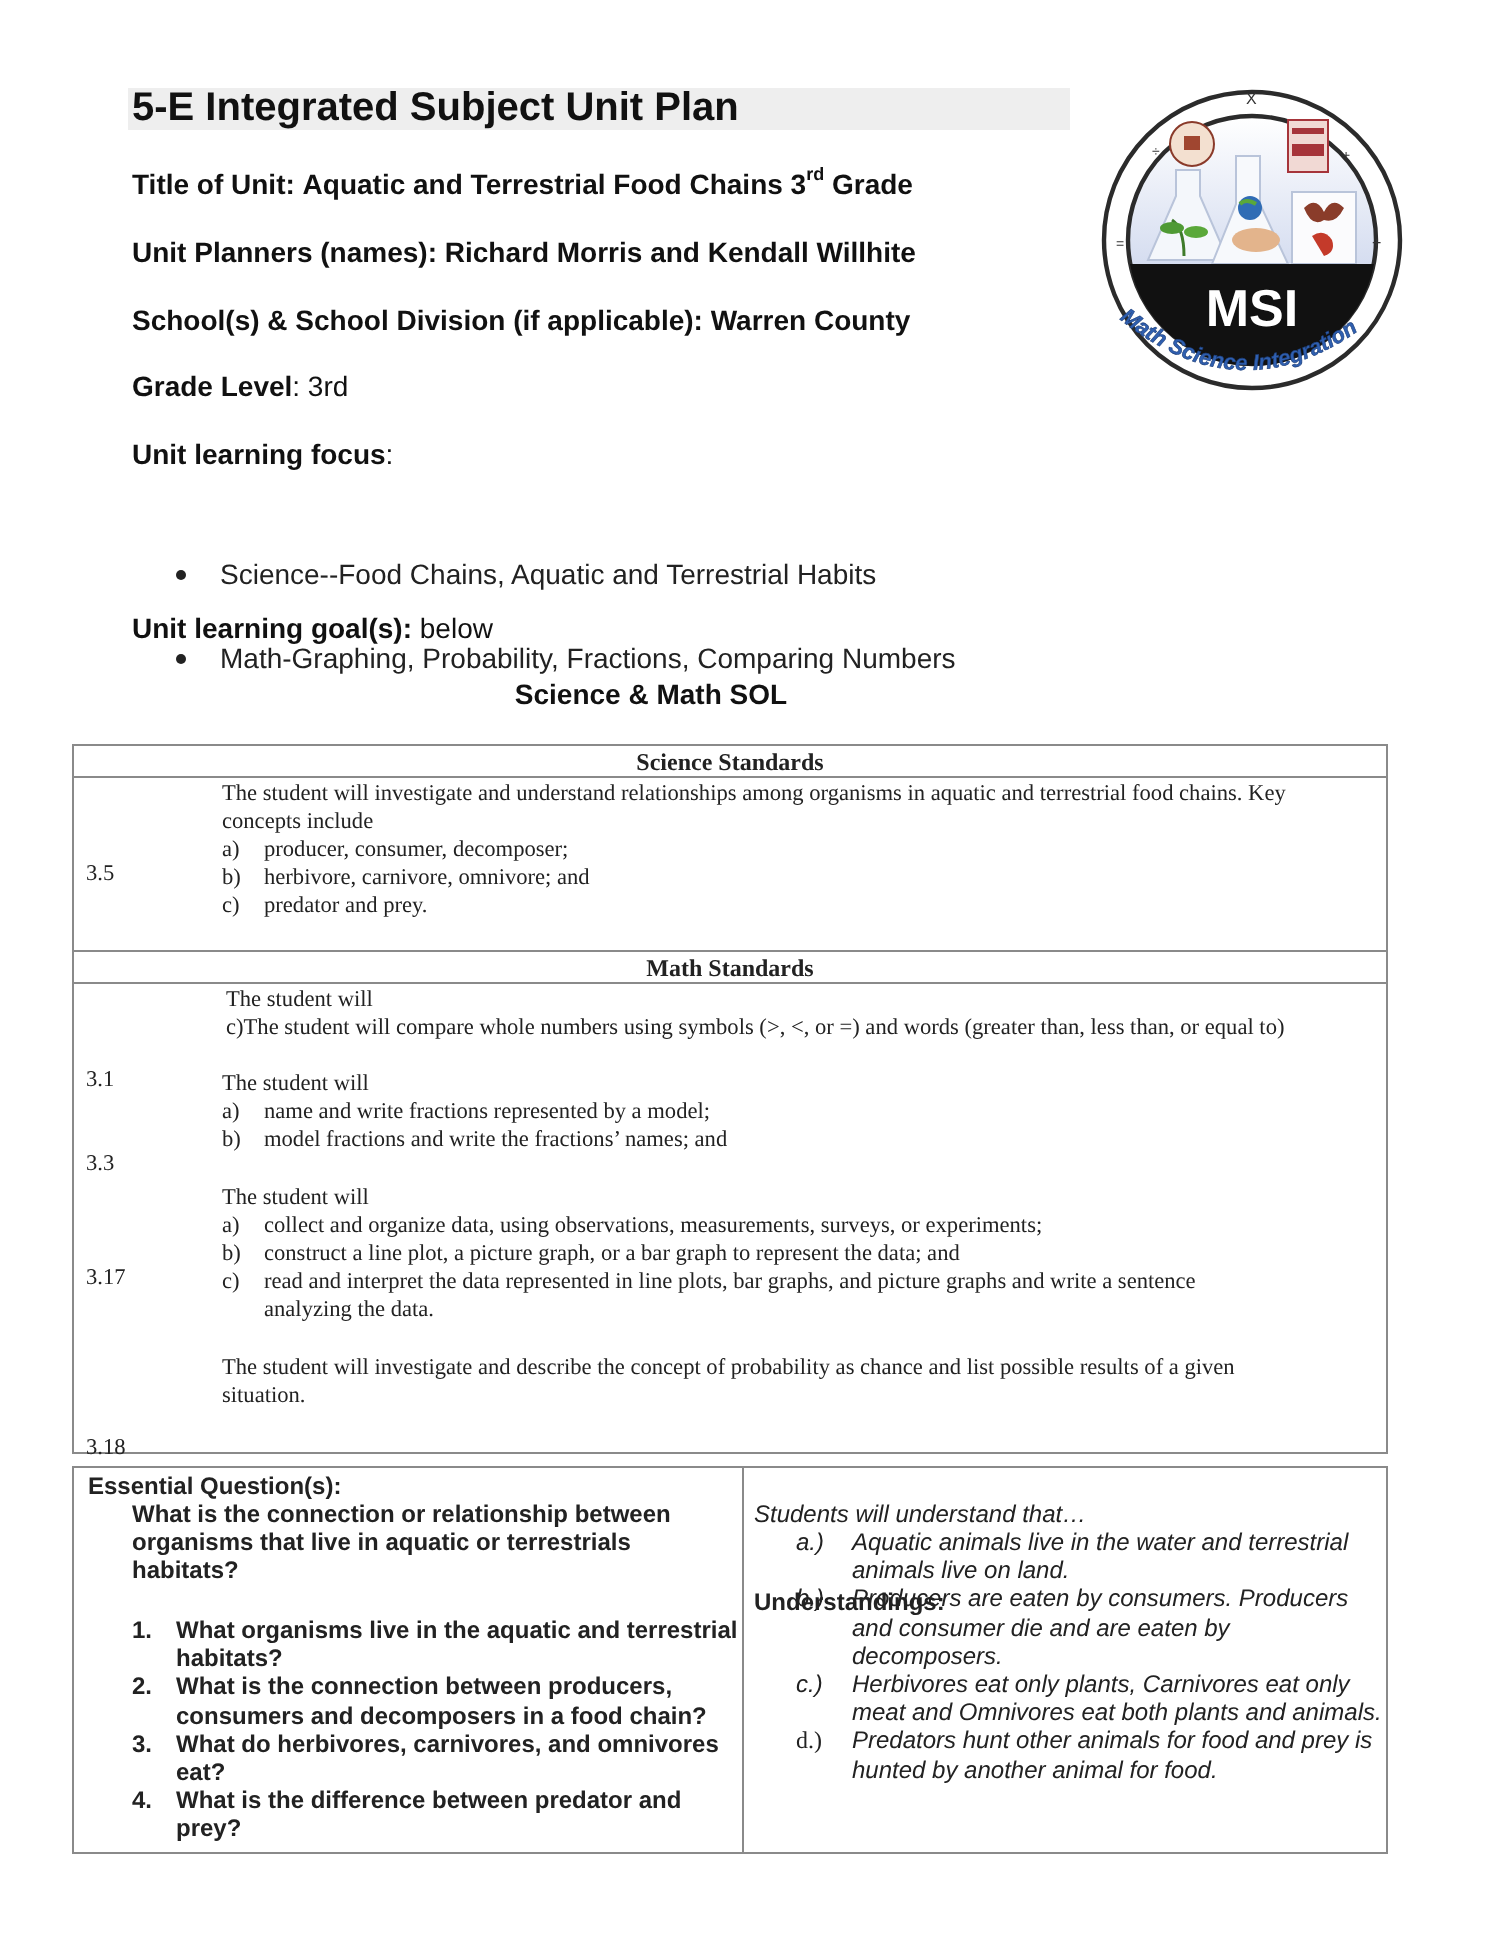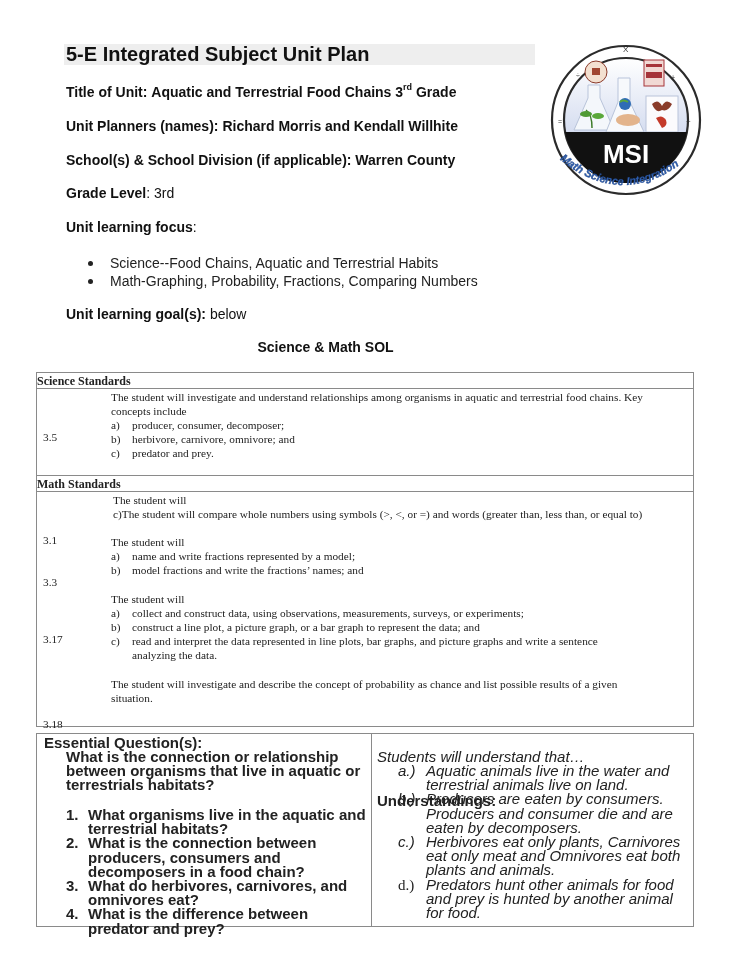--- a/index.html
+++ b/index.html
@@ -18,21 +18,21 @@
     position: absolute; left: 66px;
     font-family: "Liberation Sans", sans-serif; font-size: 14px; line-height: 17px; color: #111;
   }
   .meta-line b { font-weight: bold; }
   .meta-line sup { font-size: 9px; line-height: 0; position: relative; top: -1px; }
 
   .focus-list {
     position: absolute; left: 88px; top: 254px; margin: 0; padding: 0; list-style: none;
     font-family: "Liberation Sans", sans-serif; font-size: 14px; line-height: 18px; color: #222;
   }
-  .focus-list li { position: relative; padding-left: 22px; }
+  .focus-list li { position: relative; padding-left: 22px; margin-top: 24px; }
   .focus-list li .bullet {
     position: absolute; left: 0; top: 7px; width: 5px; height: 5px; border-radius: 50%; background: #222;
   }
 
   .sol-heading {
     position: absolute; left: 0; width: 631px; top: 339px; text-align: center;
     font-family: "Liberation Sans", sans-serif; font-weight: bold; font-size: 14px; line-height: 17px;
   }
   .sol-heading span { position: relative; left: 10px; }
 
@@ -40,35 +40,35 @@
   .logo { position: absolute; left: 548px; top: 40px; width: 156px; height: 172px; }
 
   
   .std-table {
     position: absolute; left: 36px; top: 372px; width: 658px; height: 355px;
     border: 1px solid #8a8a8a; box-sizing: border-box;
     font-family: "Liberation Serif", serif; font-size: 11.3px; line-height: 14px; color: #222;
   }
   .std-section-header {
     position: absolute; left: 0; right: 0; height: 14px;
-    font-weight: bold; font-size: 12px; line-height: 15px;
+    text-align: center; font-weight: bold; font-size: 12px; line-height: 15px;
     border-bottom: 1px solid #8a8a8a;
   }
   .std-divider { position: absolute; left: 0; right: 0; height: 0; border-top: 1px solid #8a8a8a; }
   .std-row { position: absolute; left: 0; right: 0; }
   .std-code { position: absolute; left: 6px; margin-top: 40px; }
   .std-text { position: absolute; left: 74px; right: 8px; }
   .std-text .sub { display: block; position: relative; padding-left: 21px; }
   .std-text .sub .lbl { position: absolute; left: 0; }
 
   
   .eq-table {
     position: absolute; left: 36px; top: 733px; width: 658px; height: 194px;
     border: 1px solid #8a8a8a; box-sizing: border-box;
-    font-family: "Liberation Sans", sans-serif; font-size: 15px; line-height: 14.2px; color: #222;
+    font-family: "Liberation Sans", sans-serif; font-size: 12px; line-height: 14.2px; color: #222;
   }
   .eq-col-left { position: absolute; left: 0; top: 0; width: 334px; height: 100%; border-right: 1px solid #8a8a8a; }
   .eq-col-right { position: absolute; left: 335px; top: 0; right: 0; height: 100%; }
   .eq-label { position: absolute; left: 7px; top: 2px; font-weight: bold; }
   .eq-main { position: absolute; left: 29px; top: 16px; width: 300px; font-weight: bold; }
   .eq-list { position: absolute; left: 29px; top: 74px; width: 305px; margin: 0; padding: 0; list-style: none; font-weight: bold; }
   .eq-list li { position: relative; padding-left: 22px; }
   .eq-list li .num { position: absolute; left: 0; }
 
   .und-label { position: absolute; left: 5px; top: 16px; font-weight: bold; margin-top: 44px; }
@@ -186,21 +186,21 @@
       <span>The student will</span>
       <span class="sub"><span class="lbl">a)</span><span>name and write fractions represented by a model;</span></span>
       <span class="sub"><span class="lbl">b)</span><span>model fractions and write the fractions’ names; and</span></span>
     </div>
   </div>
 
   <div class="std-row" style="top:219px;">
     <div class="std-code">3.17</div>
     <div class="std-text">
       <span>The student will</span>
-      <span class="sub"><span class="lbl">a)</span><span>collect and construct data, using observations, measurements, surveys, or experiments;</span></span>
+      <span class="sub"><span class="lbl">a)</span><span>collect and organize data, using observations, measurements, surveys, or experiments;</span></span>
       <span class="sub"><span class="lbl">b)</span><span>construct a line plot, a picture graph, or a bar graph to represent the data; and</span></span>
       <span class="sub" style="padding-right:60px;"><span class="lbl">c)</span><span>read and interpret the data represented in line plots, bar graphs, and picture graphs and write a sentence analyzing the data.</span></span>
     </div>
   </div>
 
   <div class="std-row" style="top:304px;">
     <div class="std-code">3.18</div>
     <div class="std-text" style="right:40px;">The student will investigate and describe the concept of probability as chance and list possible results of a given situation.</div>
   </div>
 </div>

